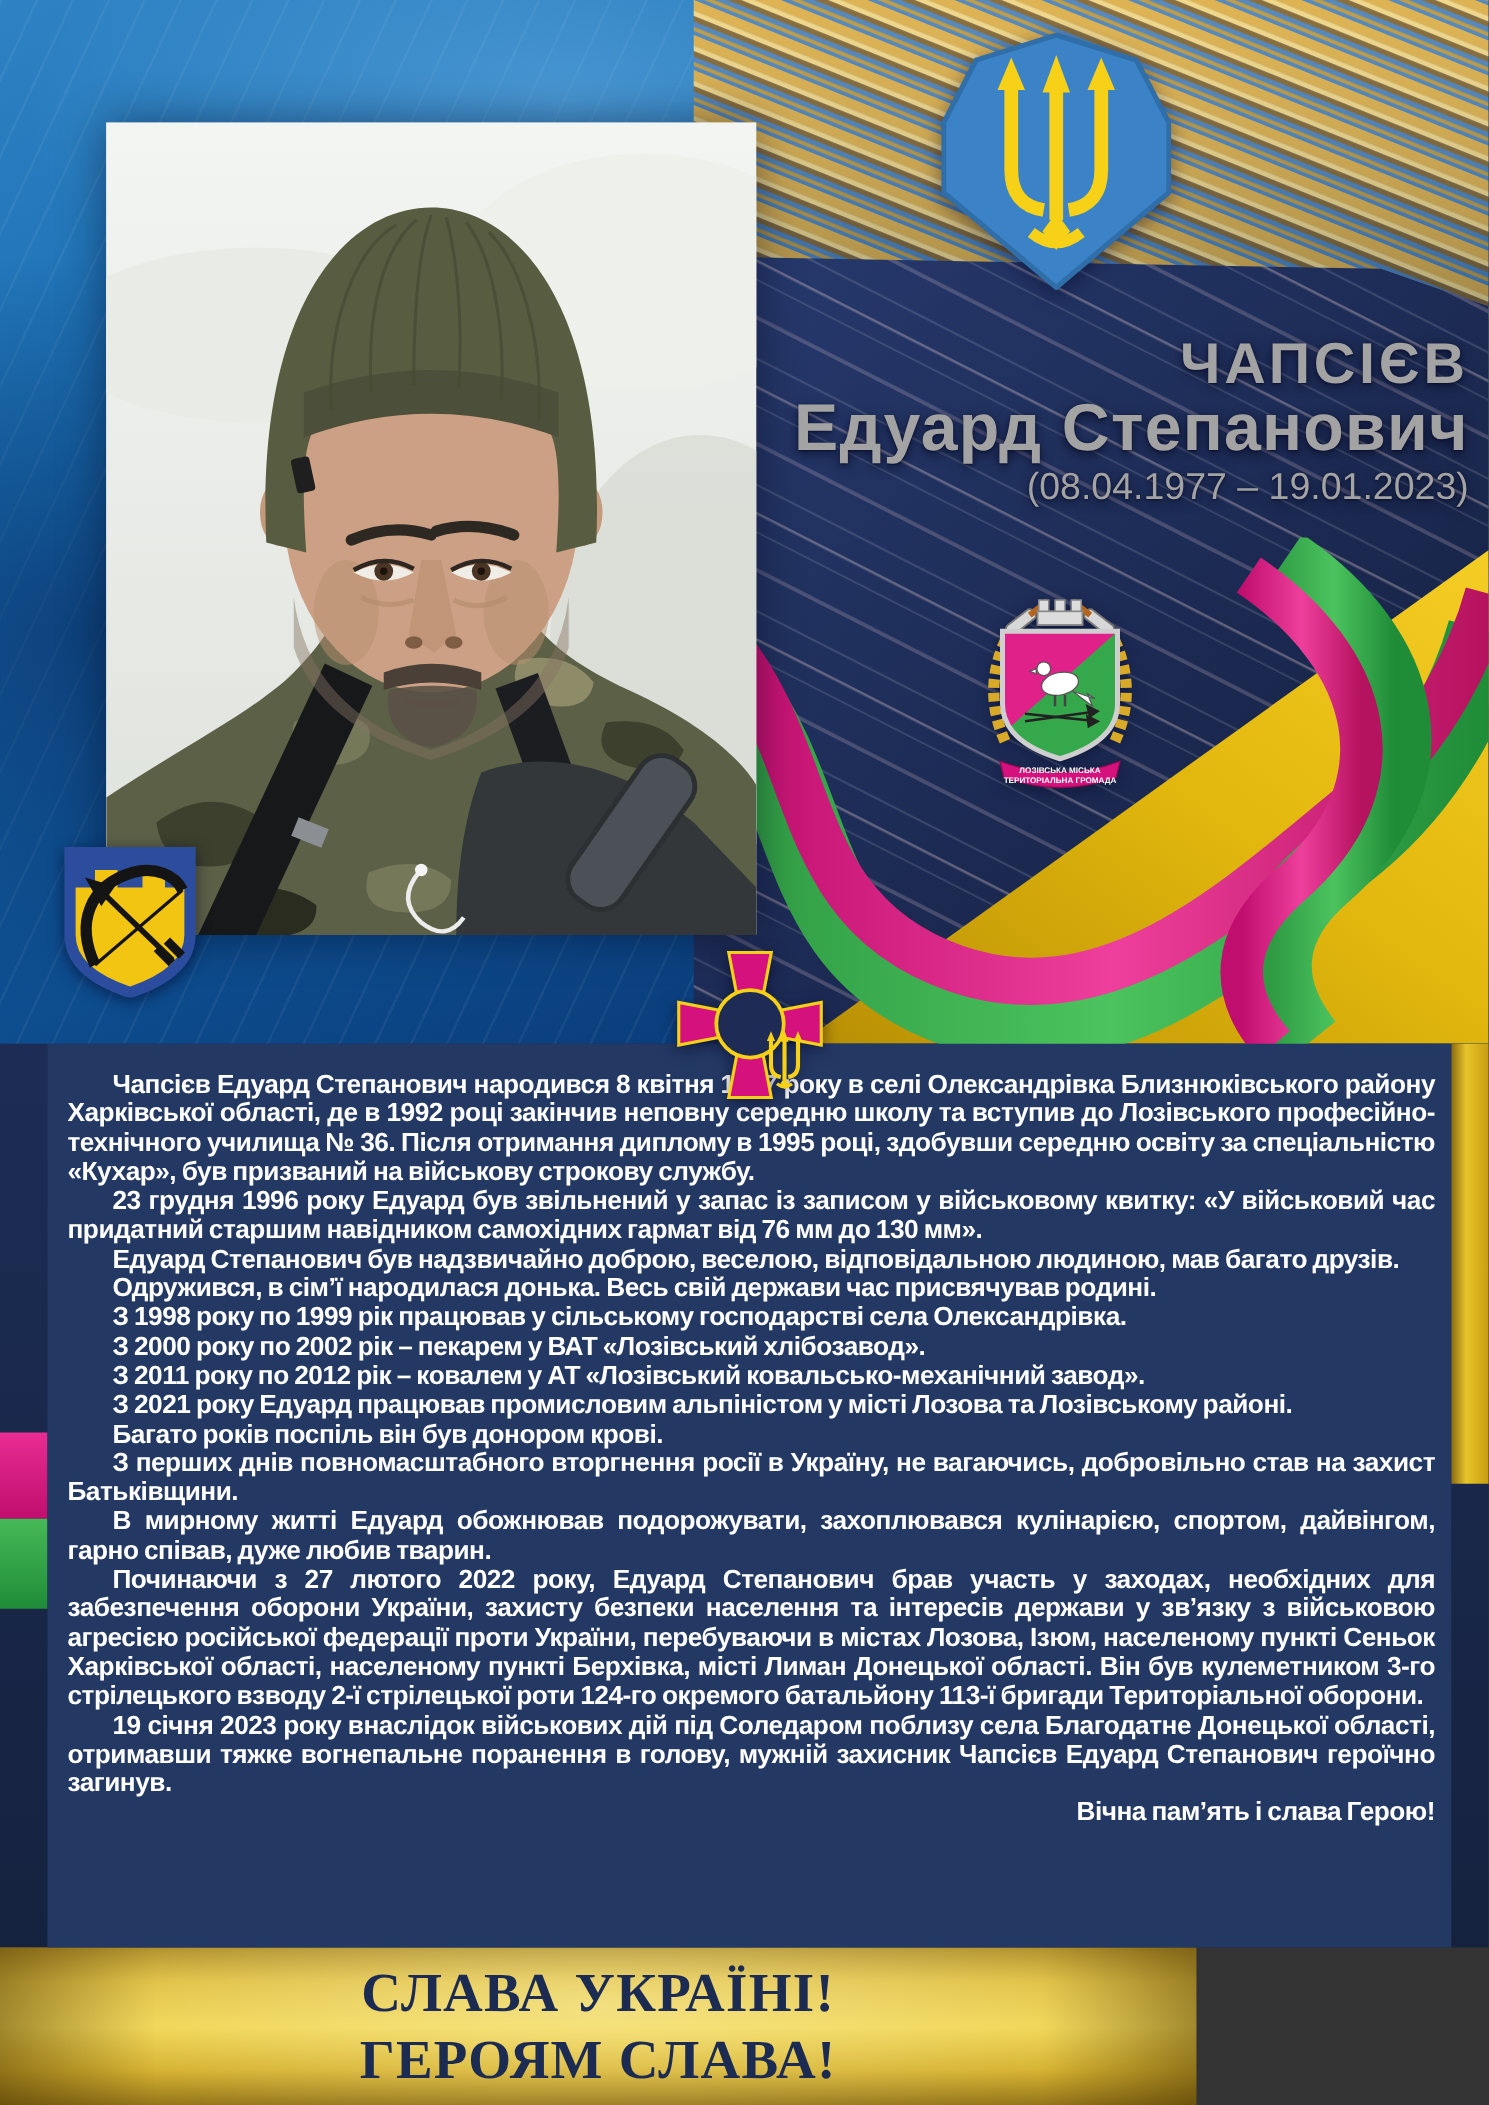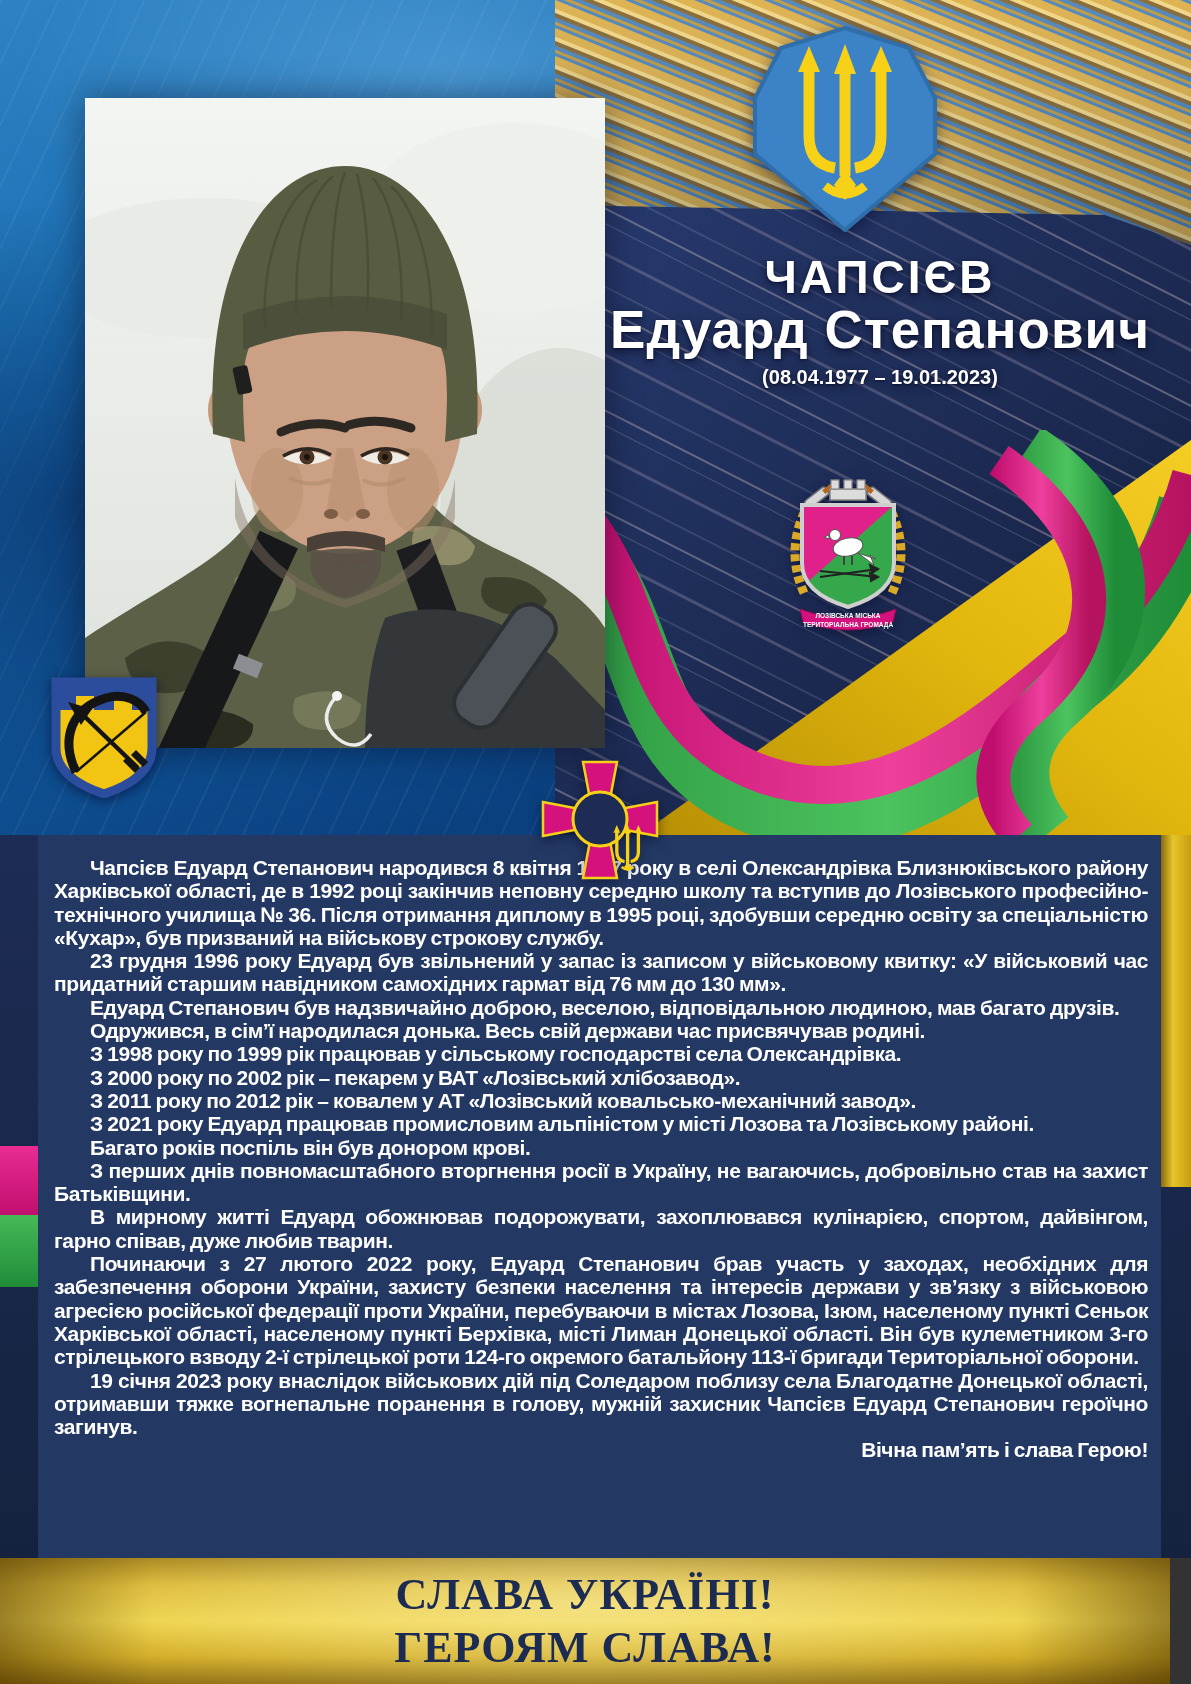--- a/index.html
+++ b/index.html
@@ -35,35 +35,35 @@
   .trident-shield{left:753px;top:26px;width:184px;height:206px;z-index:4;
     filter:drop-shadow(0 4px 8px rgba(0,0,30,.45));}
   .city-coat{left:786px;top:474px;width:124px;height:158px;z-index:4;
     filter:drop-shadow(0 3px 6px rgba(0,0,30,.4));}
   .brigade{left:50px;top:676px;width:108px;height:122px;z-index:5;
     filter:drop-shadow(0 3px 6px rgba(0,0,30,.5));}
   .afu-cross{left:541px;top:760px;width:118px;height:120px;z-index:5;
     filter:drop-shadow(0 3px 6px rgba(0,0,30,.5));}
 
   
-  .title-block{left:585px;top:249px;width:590px;z-index:4;text-align:center;color:#ffffff;
+  .title-block{left:585px;top:262px;width:590px;z-index:4;text-align:right;color:#a3a3a3;
     text-shadow:0 3px 9px rgba(0,0,25,.6),0 1px 2px rgba(0,0,25,.55);}
   .title-surname{font-size:46px;font-weight:bold;letter-spacing:3px;line-height:56px;}
   .title-given{font-size:53px;font-weight:bold;letter-spacing:1px;line-height:50px;}
-  .title-dates{font-size:20px;font-weight:bold;line-height:44px;}
+  .title-dates{font-size:30px;font-weight:normal;line-height:44px;}
 
   
   .bio-panel{left:38px;top:835px;width:1123px;height:723px;z-index:3;
     background:#233863;padding:21px 13px 8px 16px;}
   .bio-text p{margin:0;color:#fff;font-size:21px;line-height:23.3px;font-weight:bold;
     letter-spacing:-0.4px;word-spacing:-1px;text-align:justify;text-indent:36px;}
   .bio-text p:last-child{text-indent:58px;text-align:right;}
 
   
-  .gold-band{left:0;top:1558px;width:1170px;height:126px;z-index:2;
+  .gold-band{left:0;top:1558px;width:957px;height:126px;z-index:2;
     background:
       radial-gradient(ellipse 900px 170px at 50% 35%, rgba(255,246,185,.55), rgba(255,236,145,.12) 55%, transparent 78%),
       linear-gradient(90deg, rgba(75,52,0,.55) 0%, rgba(75,52,0,0) 13%, rgba(75,52,0,0) 87%, rgba(75,52,0,.55) 100%),
       linear-gradient(180deg,#a07c14 0%,#d9b52e 22%,#edd044 50%,#cfa81f 78%,#8a6a10 100%);}
   .slogan{width:100%;text-align:center;margin-top:10px;color:#1c2b52;
     font-family:"Liberation Serif",serif;font-weight:bold;font-size:44px;line-height:53px;
     letter-spacing:1px;}
 </style>
 </head>
 <body>

